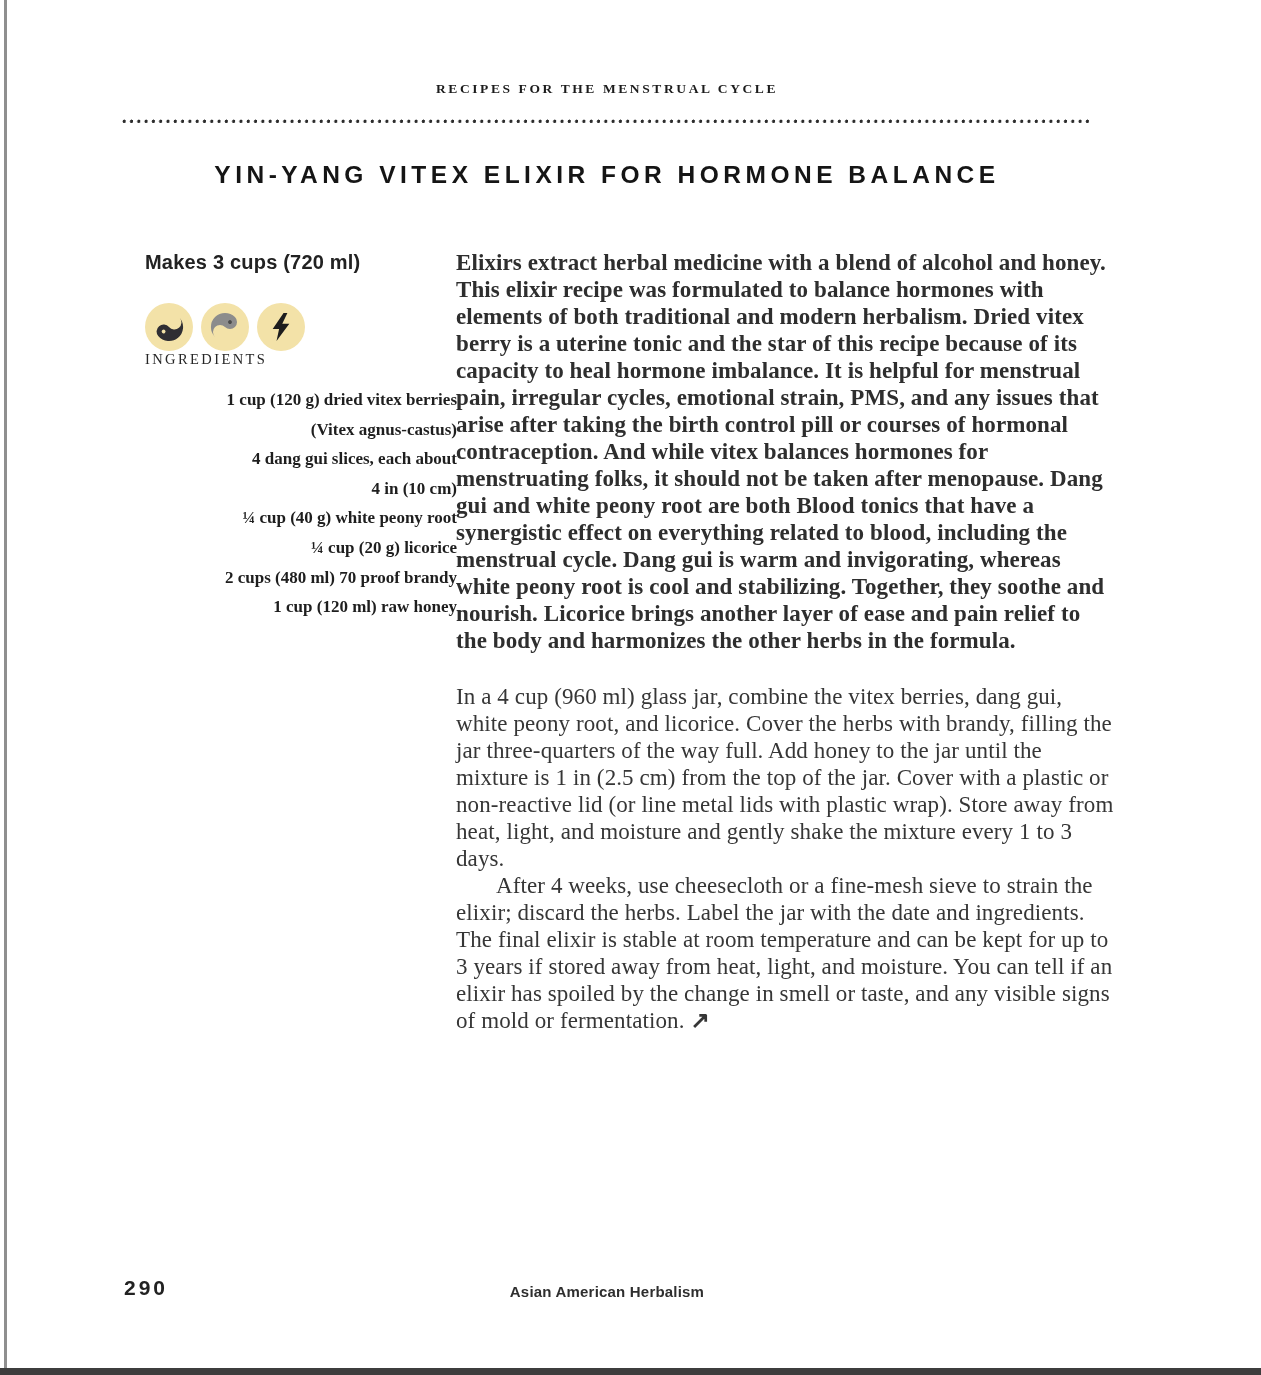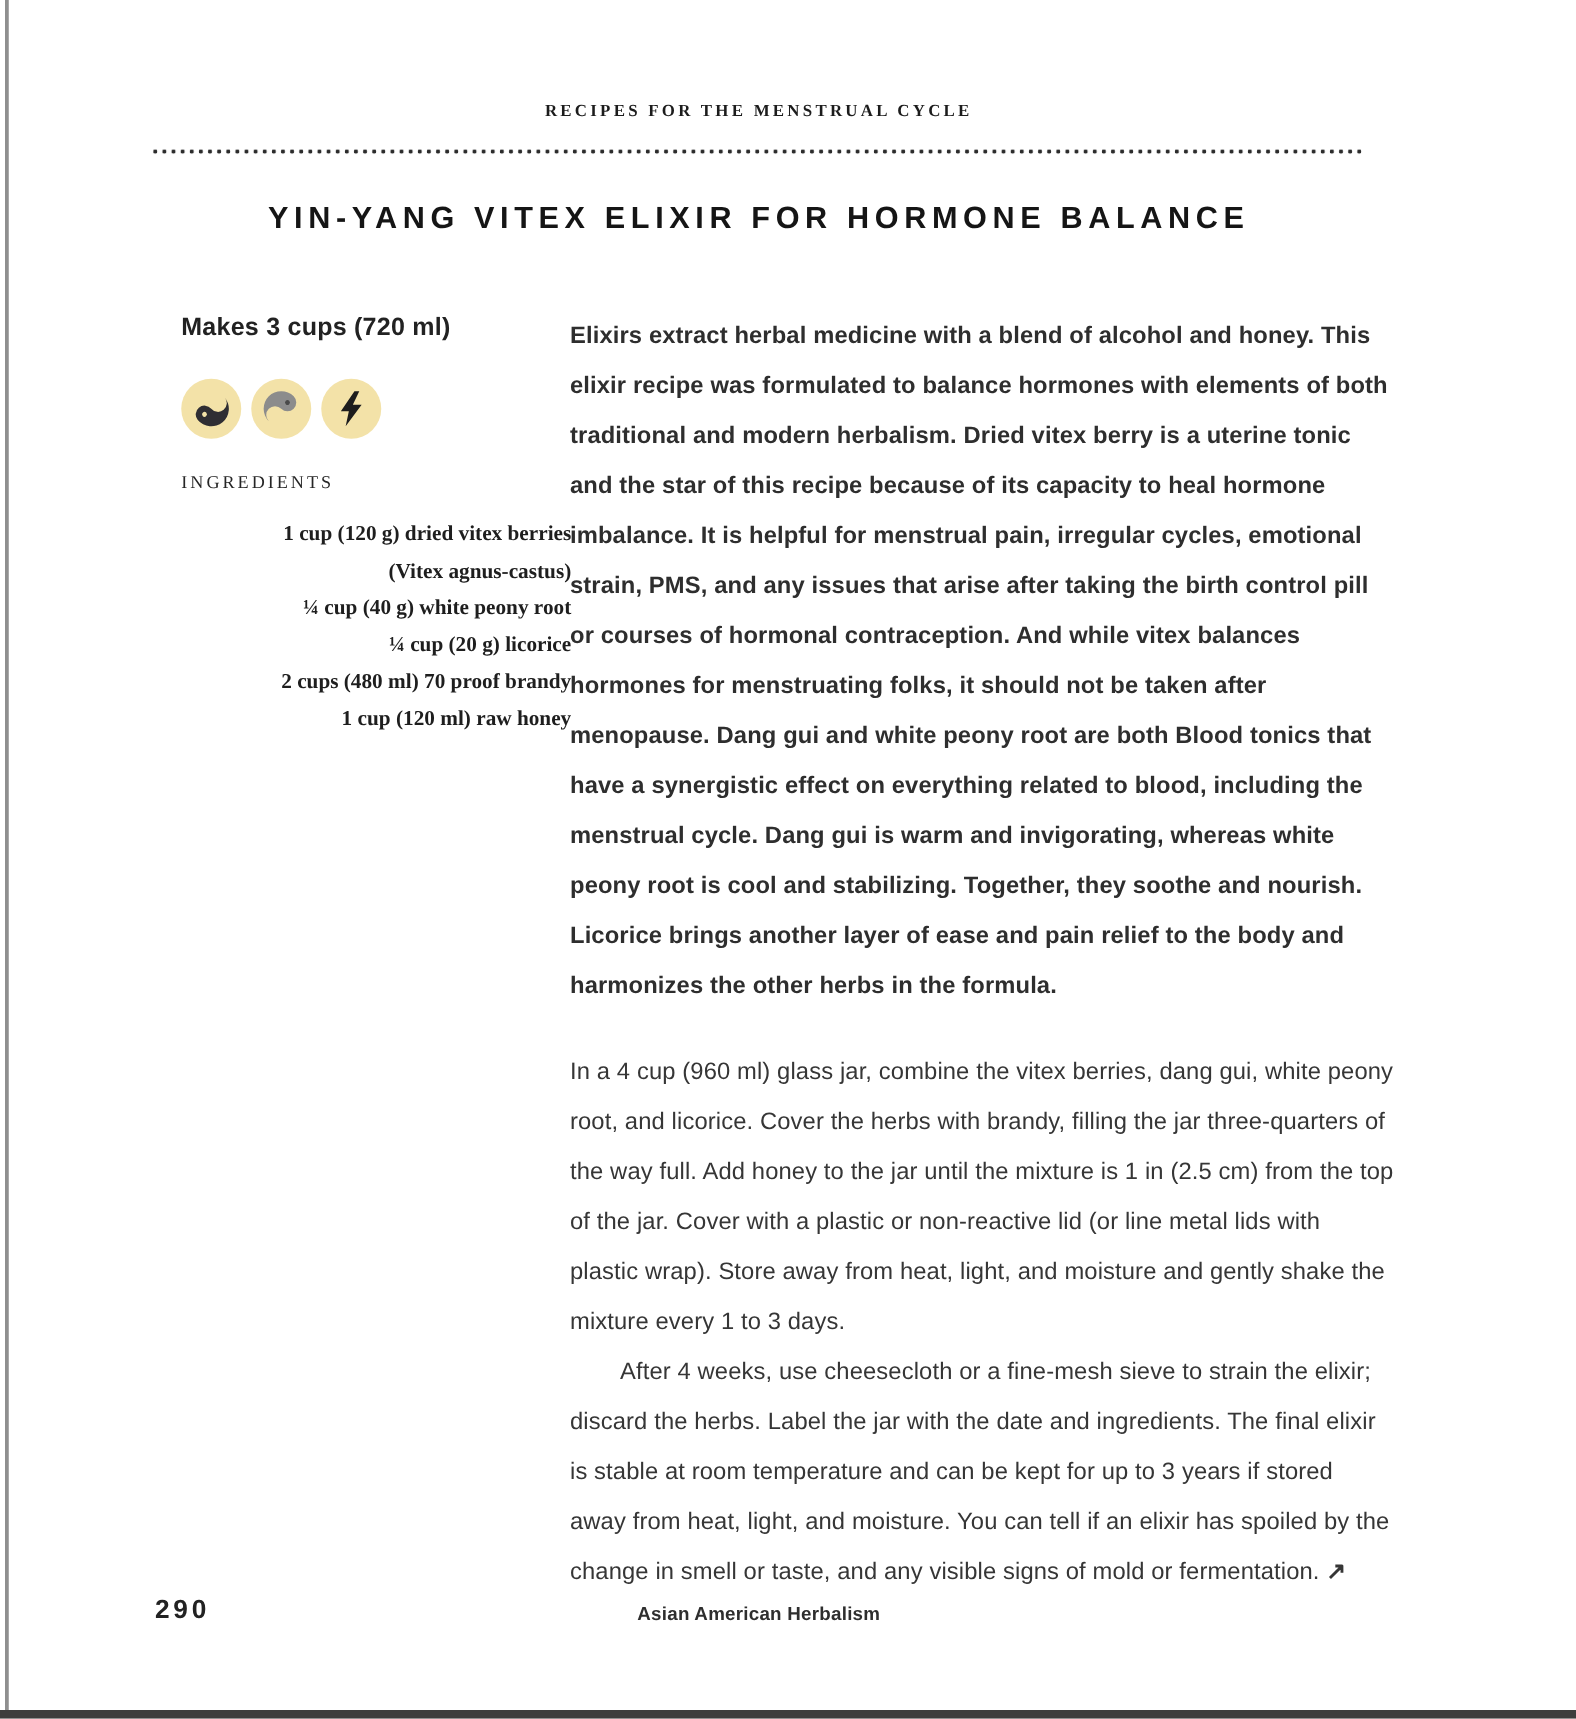--- a/index.html
+++ b/index.html
@@ -43,35 +43,34 @@
     font-size: 20px; font-weight: bold; color: #222; letter-spacing: 0.2px;
   }
   .attr-icons { display: flex; gap: 8px; margin-top: 29px; }
   .icon-circle {
     width: 48px; height: 48px; border-radius: 50%;
     background: #f3e2a8;
     display: inline-flex; align-items: center; justify-content: center;
   }
   .icon-circle svg { width: 32px; height: 32px; }
   .ing-head {
-    margin-top: 27px;
     font-family: "Liberation Serif", serif;
     font-size: 14.5px; letter-spacing: 2.4px; color: #262626;
   }
   .ing-list { list-style: none; margin-top: 17px; text-align: right; }
   .ing-list li {
     font-family: "Liberation Serif", serif;
     font-weight: bold; font-size: 17px; line-height: 29.6px;
     color: #1e1e1e;
   }
   .ing-list li .cont { display: block; padding-left: 21px; }
   .ing-list li .cont:empty { display: none; }
 
   .main-col { position: absolute; left: 456px; top: 249px; width: 660px; }
-  .main-col p { font-size: 19px; line-height: 40px; letter-spacing: 0.1px; }
+  .main-col p { font-size: 23px; line-height: 27px; letter-spacing: 0.1px; font-family: Liberation Serif, serif; }
   p.intro { font-weight: bold; color: #2e2e2e; }
   p.step  { font-weight: normal; color: #363636; margin-top: 29px; }
   p.step2 { margin-top: 0; text-indent: 40px; }
   .arrow-glyph { font-weight: bold; text-indent: 0; display: inline-block; }
 
   .footer-page-number {
     position: absolute; left: 124px; top: 1276px;
     font-size: 21px; font-weight: bold; letter-spacing: 3px; color: #222;
   }
   .footer-book-title {
@@ -118,20 +117,24 @@
   </div>
 
   <div class="ing-head">INGREDIENTS</div>
 
   <ul class="ing-list">
     <li>
       <span>1 cup (120 g) dried vitex berries</span>
       <span class="cont">(Vitex agnus-castus)</span>
     </li>
     <li>
+      <span>4 dang gui slices, each about</span>
+      <span class="cont">4 in (10 cm)</span>
+    </li>
+    <li>
       <span>¼ cup (40 g) white peony root</span>
       
     </li>
     <li>
       <span>¼ cup (20 g) licorice</span>
       
     </li>
     <li>
       <span>2 cups (480 ml) 70 proof brandy</span>
       

